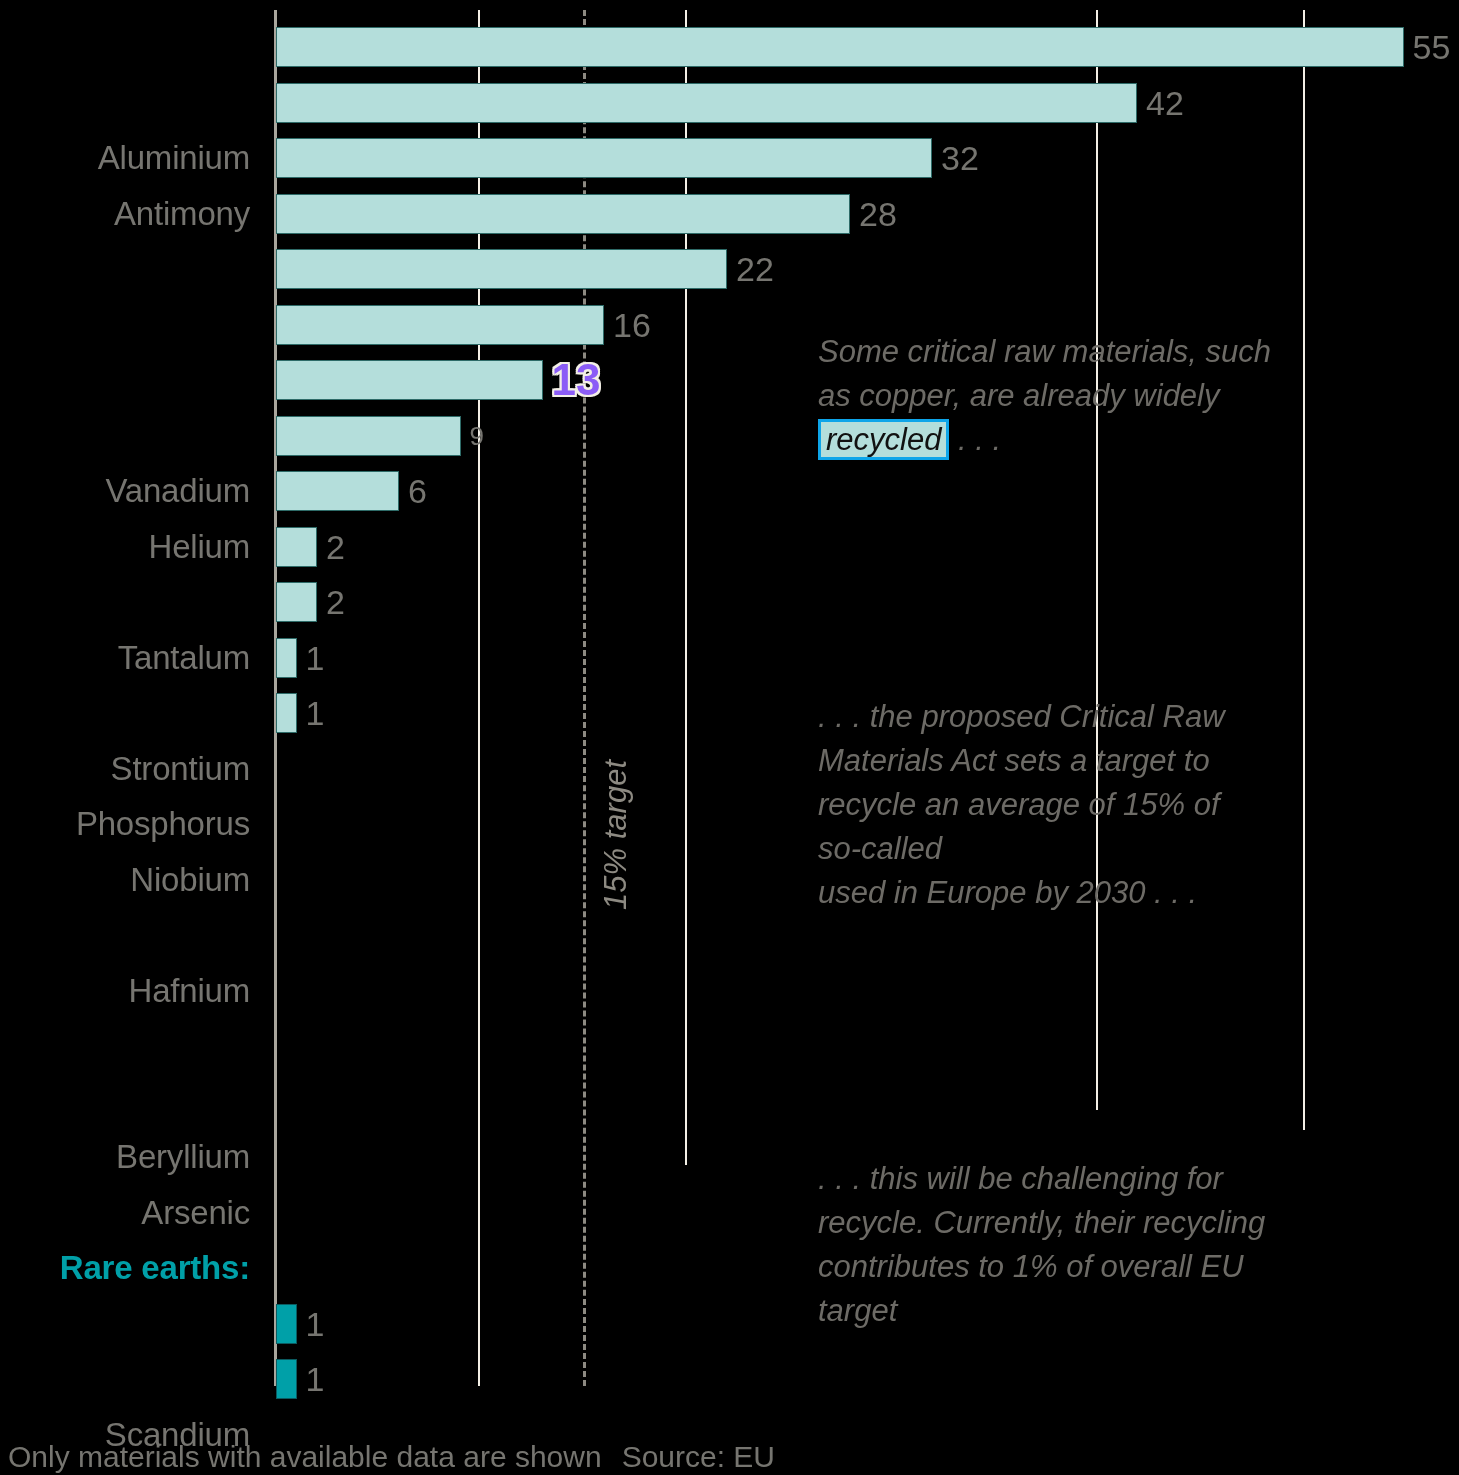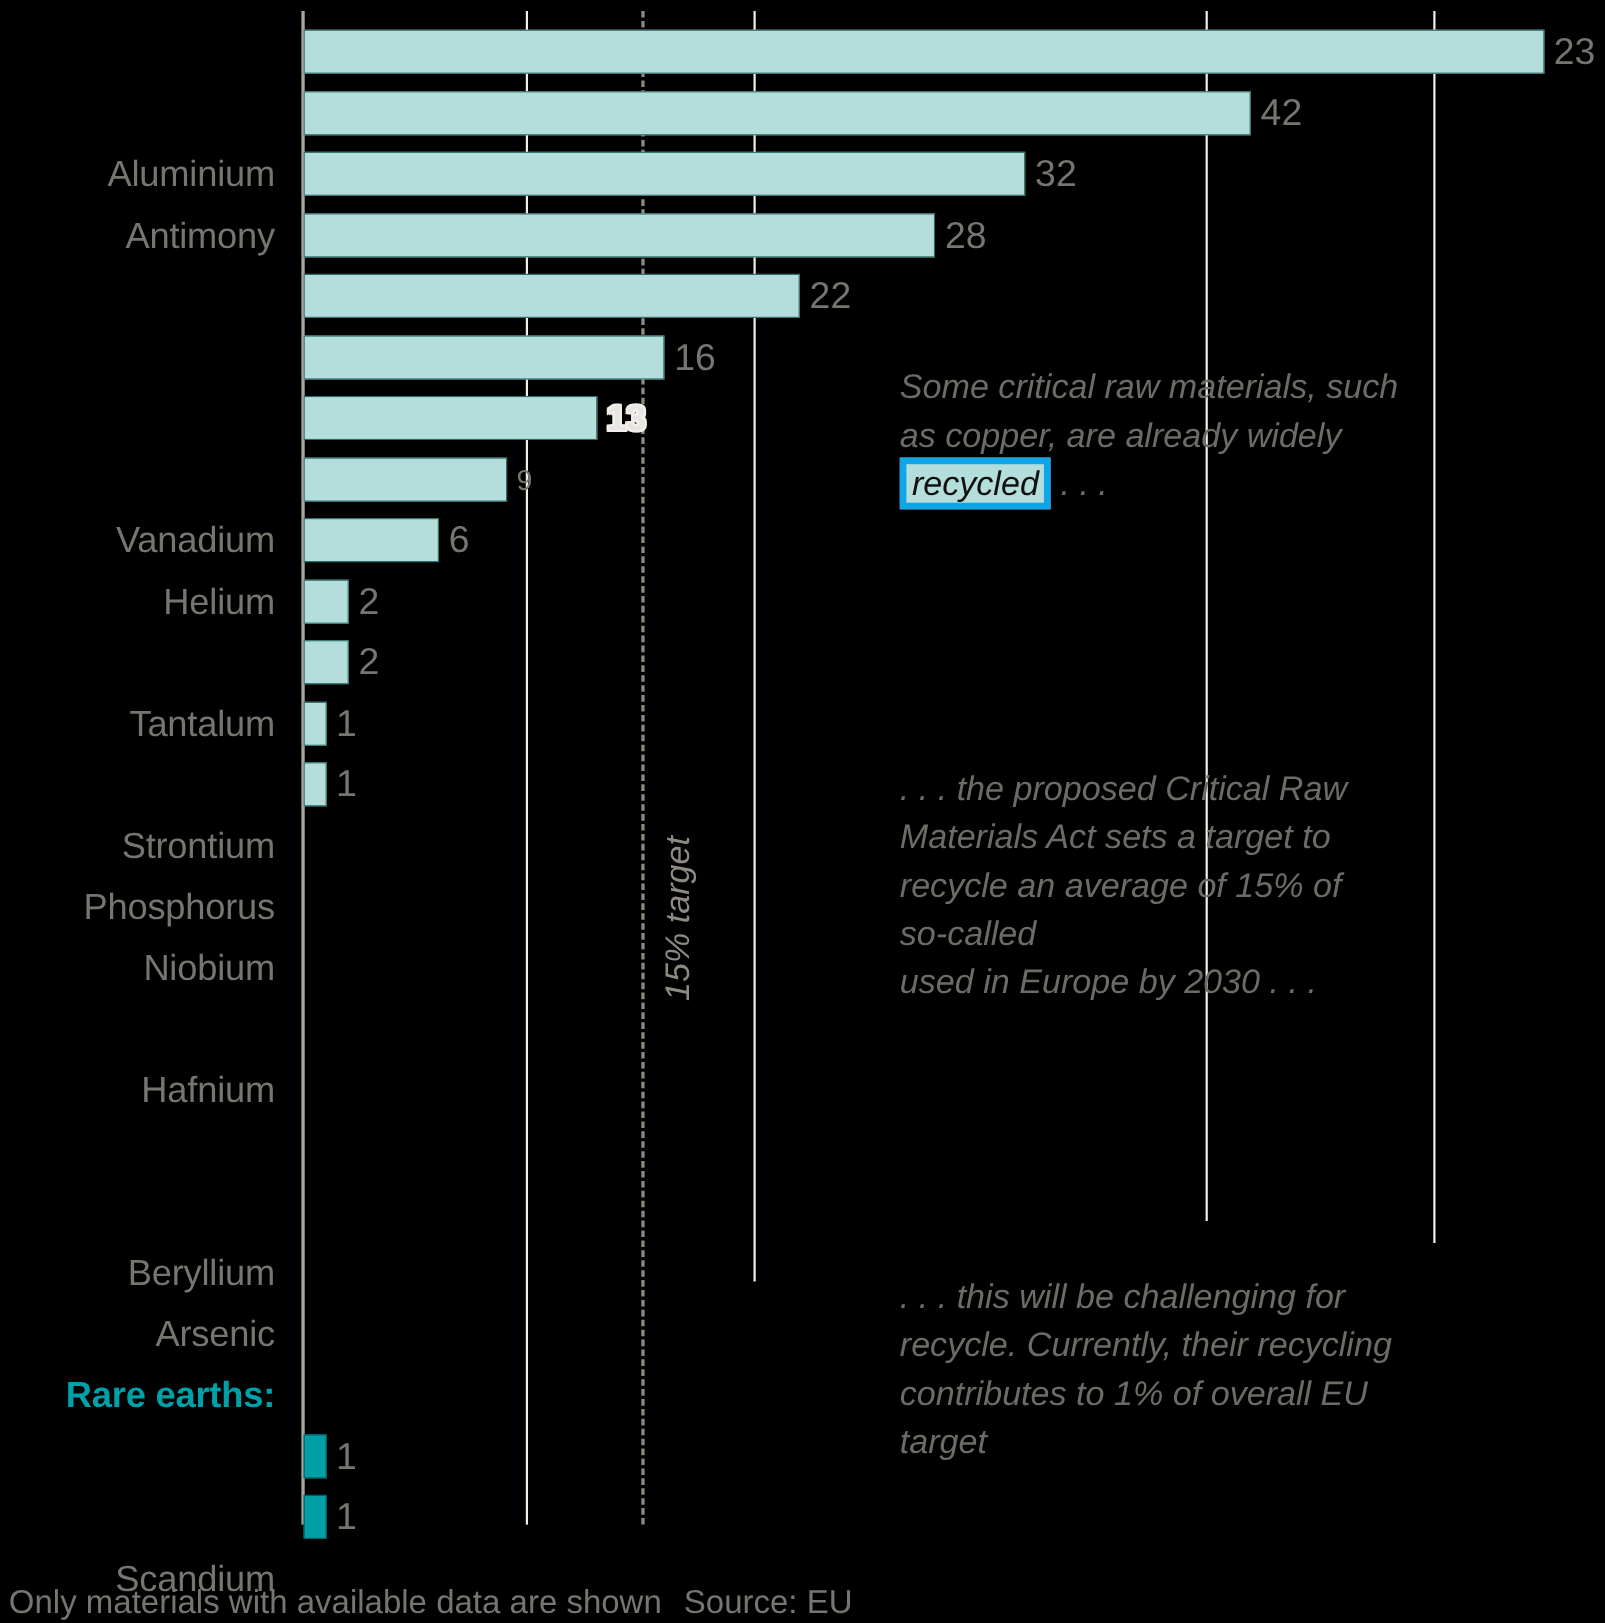--- a/index.html
+++ b/index.html
@@ -84,28 +84,28 @@
     position: absolute;
     top: 8px;
     height: 40px;
     line-height: 40px;
     font-size: 34px;
     color: #767570;
     white-space: nowrap;
     padding-left: 9px;
   }
   .bar-value.outlined {
-    color: #e5e5e5;
+    color: #8b5cf6;
     text-shadow:
       -2px -2px 0 #f3efe6, 2px -2px 0 #f3efe6,
       -2px  2px 0 #f3efe6, 2px  2px 0 #f3efe6,
        0px -2px 0 #f3efe6, 0px  2px 0 #f3efe6,
       -2px  0px 0 #f3efe6, 2px  0px 0 #f3efe6;
     font-weight: bold;
-    font-size: 32px;
+    font-size: 44px;
   }
   .bar-value.small {
     font-size: 26px;
   }
 
   
   #target-label {
     position: absolute;
     left: 598px;
     top: 760px;
@@ -122,21 +122,21 @@
     position: absolute;
     font-size: 31px;
     font-style: italic;
     line-height: 44px;
     color: #6d6b66;
     width: 590px;
   }
   .hl-light {
     background: #b4dedb;
     color: #111111;
-    border: 6px solid #0ea5e9;
+    border: 3px solid #0ea5e9;
     padding: 0 5px;
     font-style: italic;
   }
   .hl-dark {
     background: #00a0a8;
     color: #ffffff;
     border: 1px solid #0b5b60;
     padding: 0 6px;
     font-style: italic;
   }
@@ -163,21 +163,21 @@
   <div class="gridline dashed" style="left:583px; height:1376px;"></div>
   <div class="gridline" style="left:685px; height:1155px;"></div>
   <div class="gridline" style="left:1096px; height:1100px;"></div>
   <div class="gridline" style="left:1303px; height:1120px;"></div>
   <div class="axis-line"></div>
 
   <div id="rows-layer">
       <div class="row" style="top: 19px;">
         <div class="row-label"></div>
         <div class="bar" style="width: 1127.5px;"></div>
-        <div class="bar-value" style="left: 1403.5px;">23</div>
+        <div class="bar-value" style="left: 1403.5px;">55</div>
       </div>
       <div class="row" style="top: 74.5px;">
         <div class="row-label"></div>
         <div class="bar" style="width: 861px;"></div>
         <div class="bar-value" style="left: 1137px;">42</div>
       </div>
       <div class="row" style="top: 130px;">
         <div class="row-label">Aluminium</div>
         <div class="bar" style="width: 656px;"></div>
         <div class="bar-value" style="left: 932px;">32</div>

